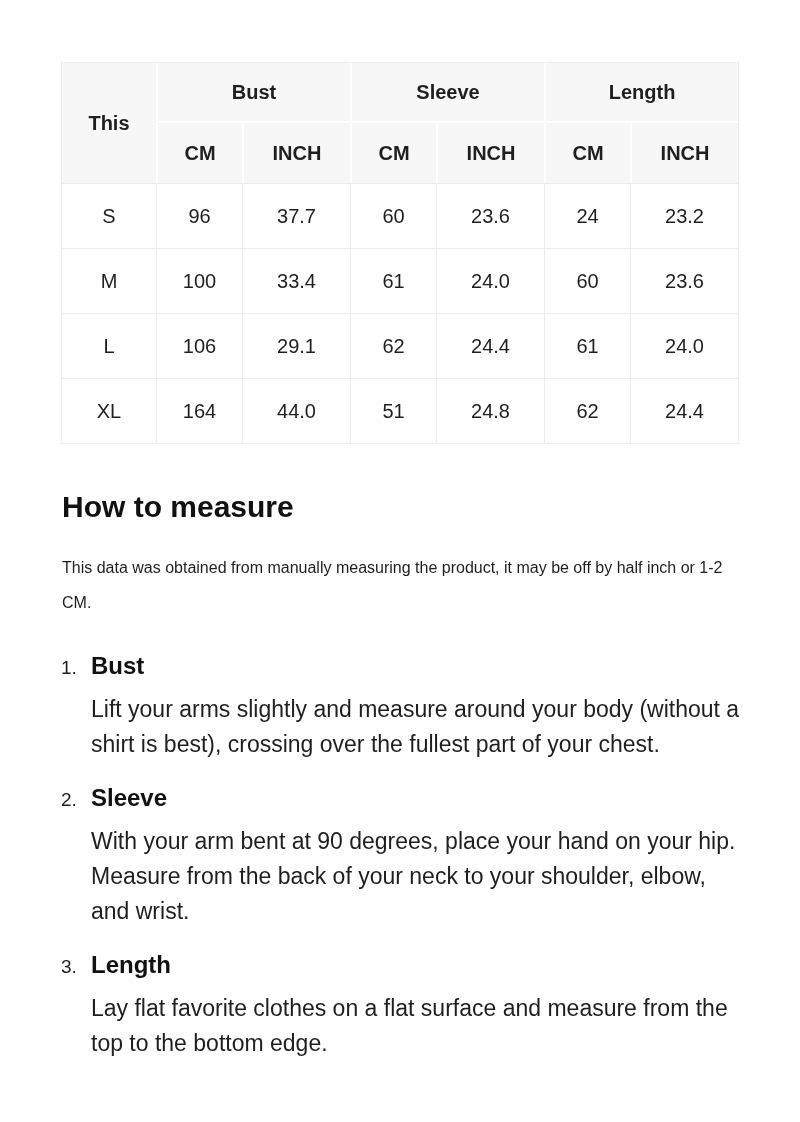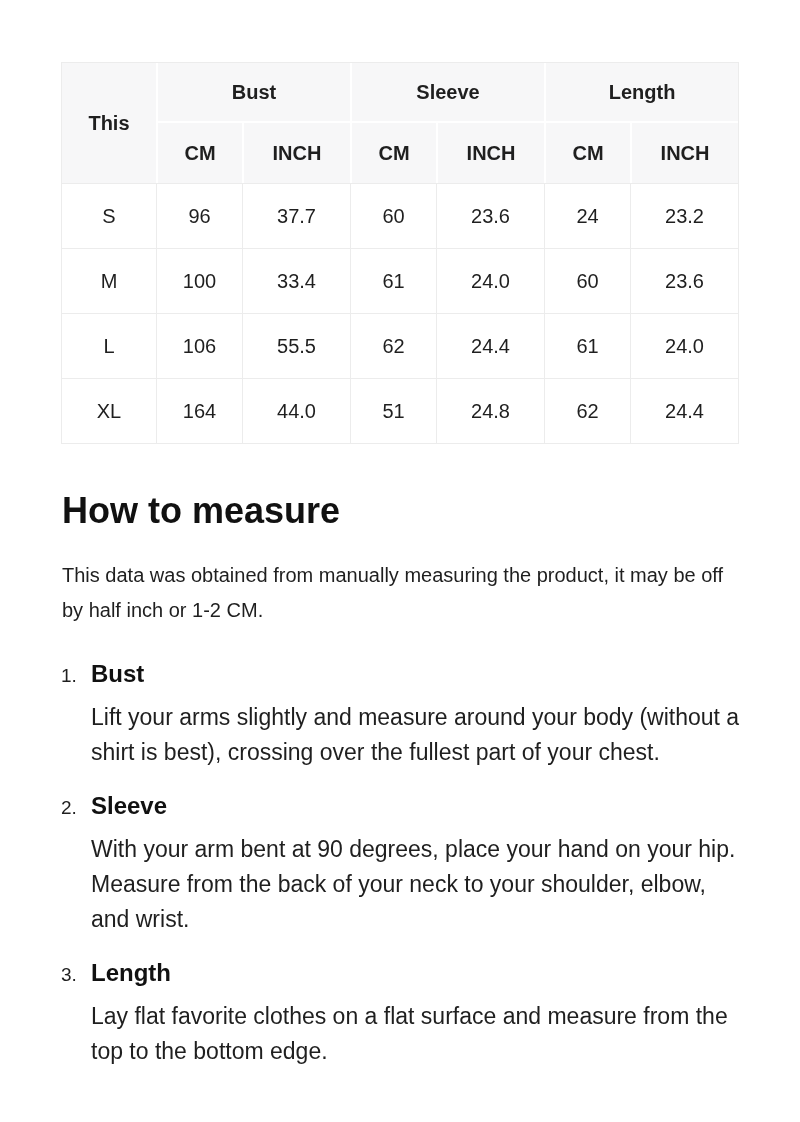--- a/index.html
+++ b/index.html
@@ -52,27 +52,27 @@
     text-align: center;
     vertical-align: middle;
     border-top: 1px solid #ececec;
     border-left: 1px solid #ececec;
     background: #ffffff;
   }
   tbody td:first-child { border-left: none; }
 
   
   h2.htm-title {
-    font-size: 36px;
+    font-size: 30px;
     font-weight: 700;
     margin: 46px 0 0 1px;
     color: #111111;
   }
   p.htm-intro {
-    font-size: 20px;
+    font-size: 16px;
     line-height: 35px;
     margin: 26px 0 0 1px;
     width: 680px;
   }
   .steps { margin-top: 32px; }
   .step-row {
     display: flex;
     align-items: baseline;
     margin-top: 22px;
   }
@@ -141,21 +141,21 @@
         <td>100</td>
         <td>33.4</td>
         <td>61</td>
         <td>24.0</td>
         <td>60</td>
         <td>23.6</td>
       </tr>
       <tr>
         <td>L</td>
         <td>106</td>
-        <td>55.5</td>
+        <td>29.1</td>
         <td>62</td>
         <td>24.4</td>
         <td>61</td>
         <td>24.0</td>
       </tr>
       <tr>
         <td>XL</td>
         <td>164</td>
         <td>44.0</td>
         <td>51</td>

